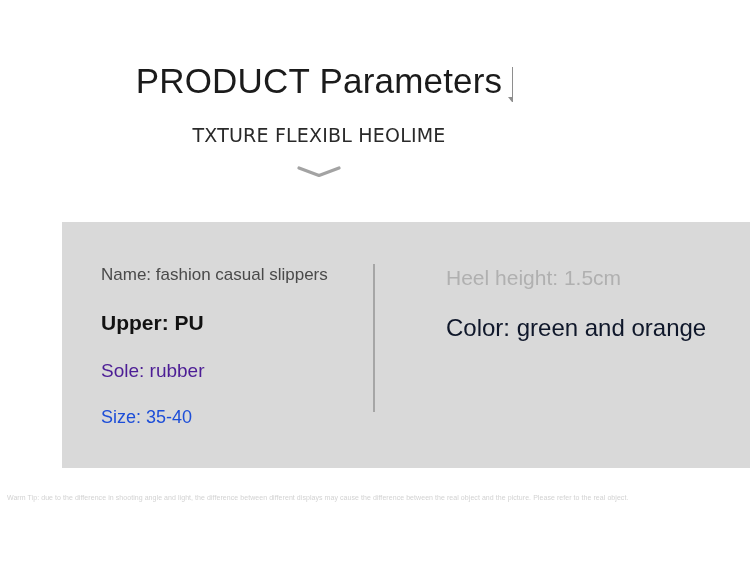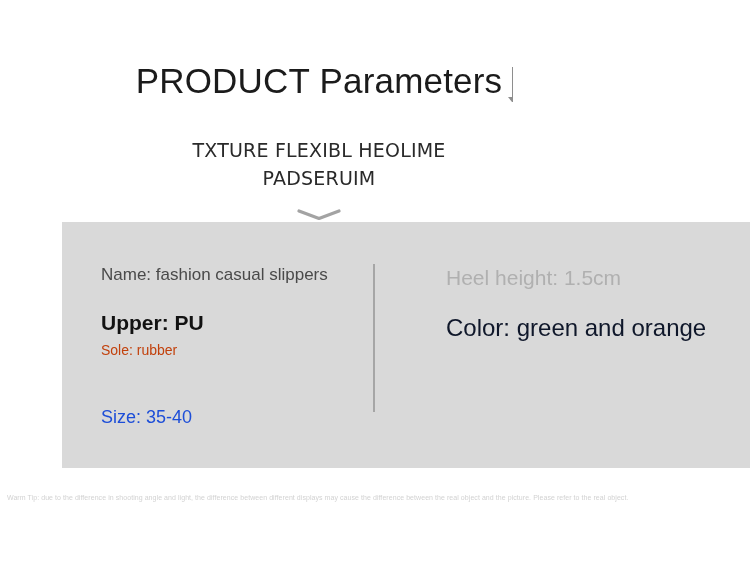--- a/index.html
+++ b/index.html
@@ -60,21 +60,21 @@
     position: absolute;
     left: -4px;
     bottom: 0px;
     width: 0;
     height: 0;
     border-left: 4px solid transparent;
     border-top: 5px solid #8e8e8e;
   }
 
   .subtitle {
-    margin-top: 32px;
+    margin-top: 17px;
     font-family: "DejaVu Sans", sans-serif;
     font-size: 19px;
     font-weight: 400;
     color: #2a2a2a;
     line-height: 28px;
     letter-spacing: 0.2px;
   }
   .subtitle-line { display: block; }
 
   .chevron-wrap {
@@ -121,21 +121,21 @@
     position: absolute;
     white-space: nowrap;
     font-family: "Liberation Sans", sans-serif;
     font-weight: 400;
     line-height: 1;
   }
 
   
   .l0 { top: 44px;  font-size: 17px; color: #4a4a4a; }
   .l1 { top: 90px;  font-size: 21px; color: #121212; font-weight: bold; }
-  .l2 { top: 121px; font-size: 14px; color: #c2410c; }
+  .l2 { top: 139px; font-size: 19px; color: #4c1d95; }
   .l3 { top: 186px; font-size: 18px; color: #1d4ed8; }
 
   
   .r0 { top: 45px;  font-size: 21px; color: #b0b0b0; }
   .r1 { top: 94px;  font-size: 24px; color: #0f172a; }
 
   
   .warm-tip {
     position: absolute;
     left: 7px;
@@ -156,21 +156,20 @@
 
   <div class="header-block">
 
     <div class="title-row">
       <div class="page-title">PRODUCT Parameters</div>
       <span class="title-caret"></span>
     </div>
 
     <div class="subtitle">
       <span class="subtitle-line">TXTURE FLEXIBL HEOLIME</span>
-      <span class="subtitle-line">PADSERUIM</span>
     </div>
 
     <div class="chevron-wrap">
       <svg width="44" height="12" viewBox="0 0 44 12" aria-hidden="true">
         <path d="M2 2 L22 9.5 L42 2" fill="none" stroke="#a3a3a3" stroke-width="3.2" stroke-linecap="round" stroke-linejoin="round"></path>
       </svg>
     </div>
 
   </div>
 

